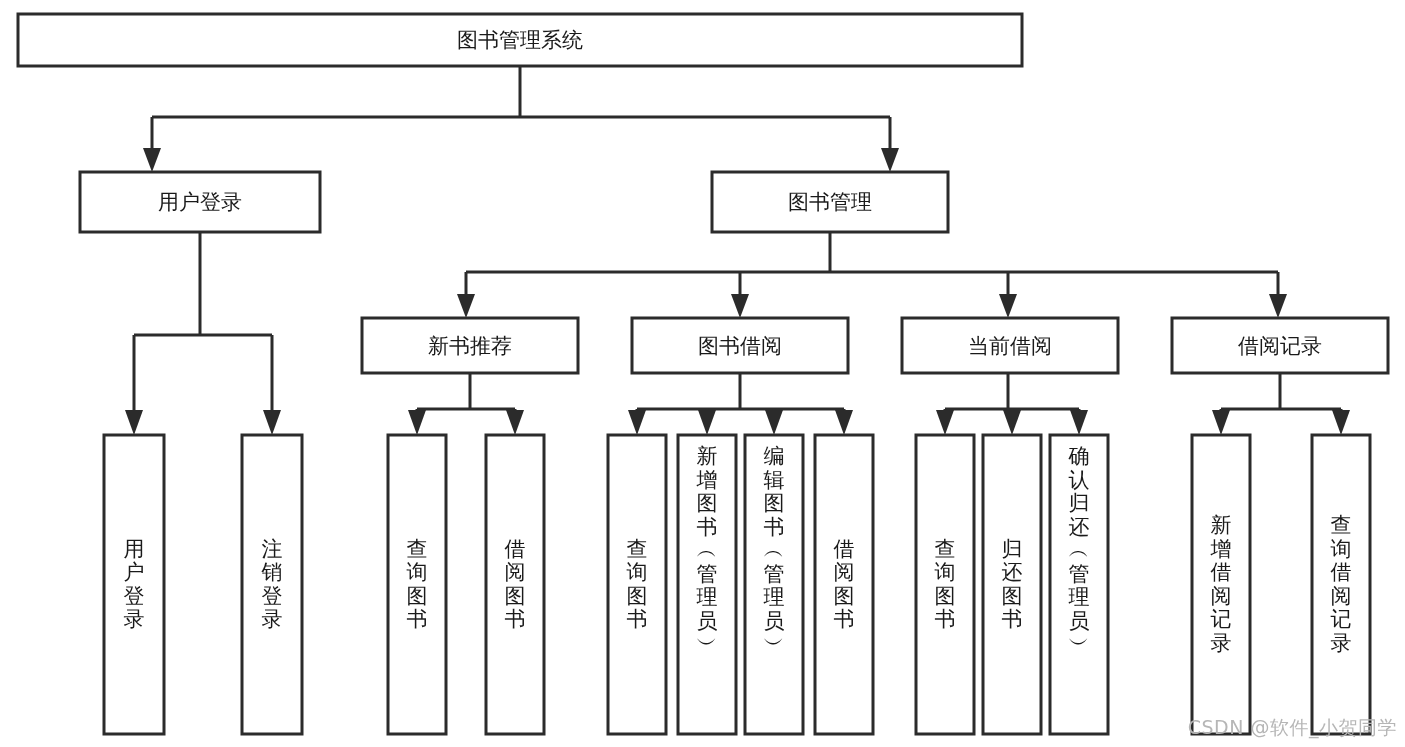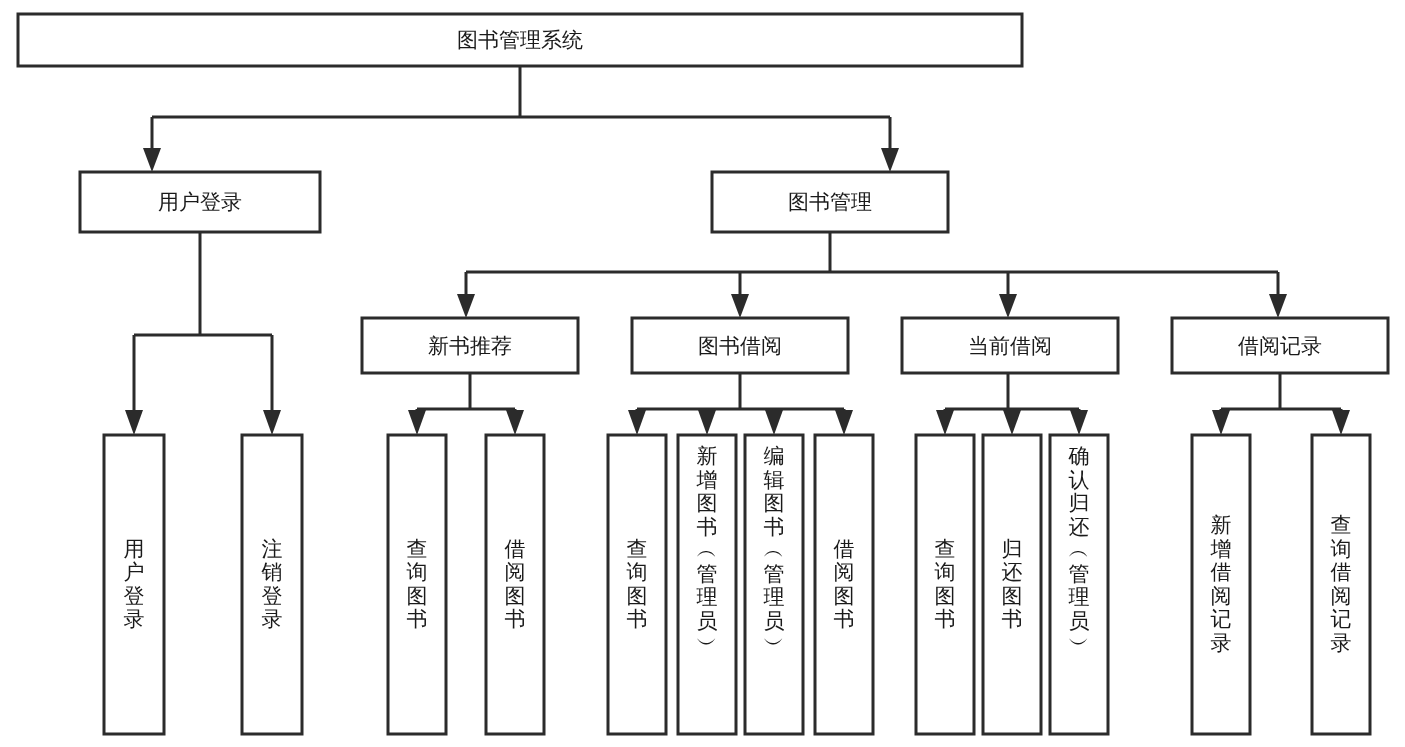--- a/index.html
+++ b/index.html
@@ -291,13 +291,14 @@
       <div class="vlabel" style="left: 1312px; width: 58px; top: 514px;">
         <span>查</span>
         <span>询</span>
         <span>借</span>
         <span>阅</span>
         <span>记</span>
         <span>录</span>
       </div>
     </div>
 
+  <div id="watermark">CSDN @软件_小贺同学</div>
 </div>
 
 </body></html>

